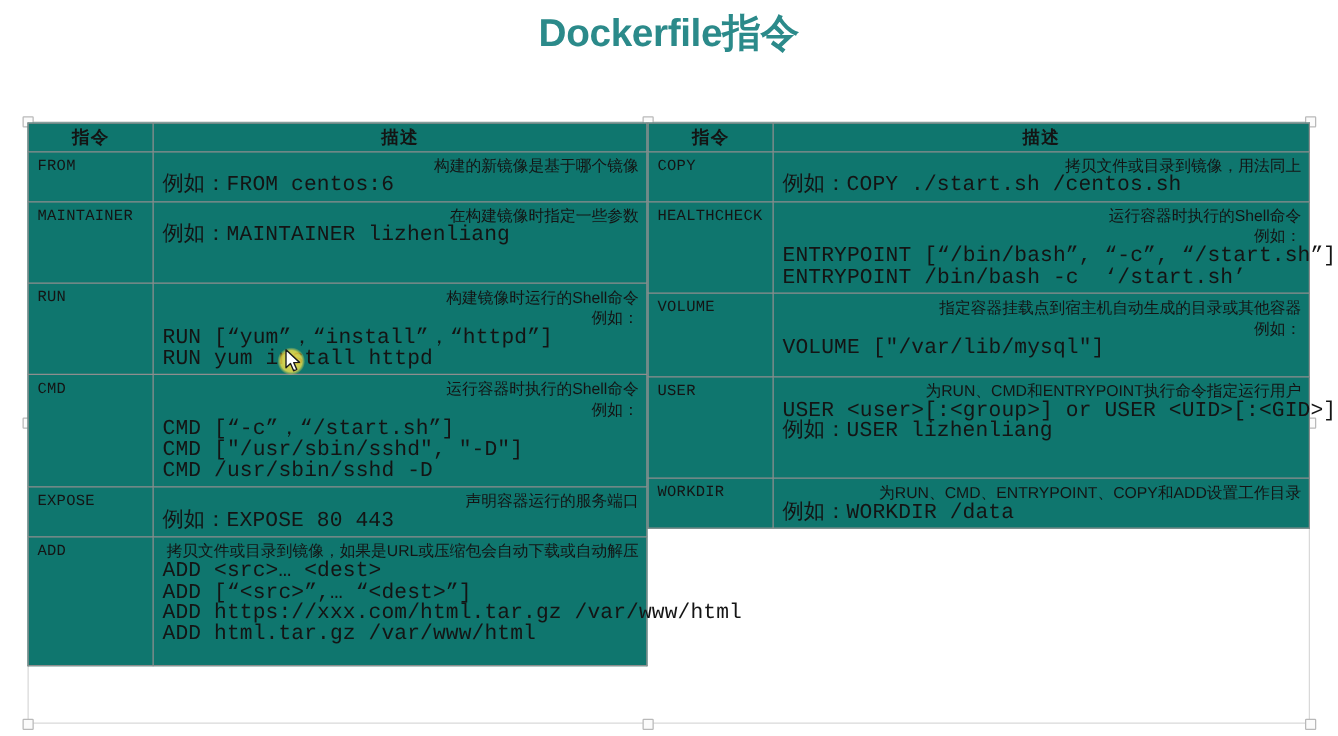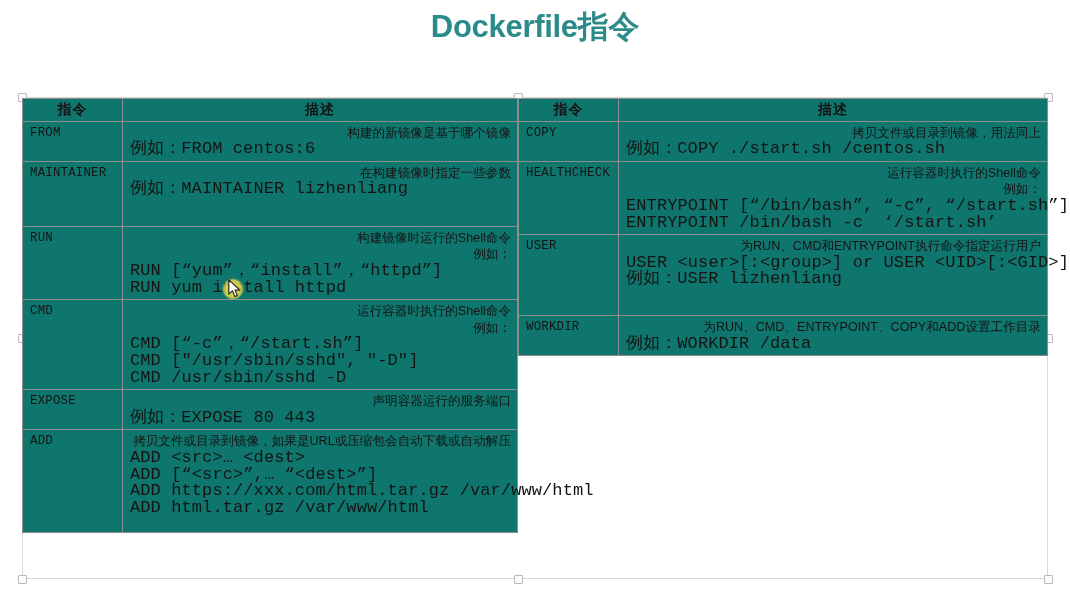--- a/index.html
+++ b/index.html
@@ -237,20 +237,28 @@
         </tr>
         <tr class="r-2">
           <td class="col-cmd cell-cmd">HEALTHCHECK</td>
           <td class="cell-desc">
             <span class="ln zh">运行容器时执行的Shell命令</span>
             <span class="ln zh">例如：</span>
             <span class="ln mono">ENTRYPOINT [“/bin/bash”, “-c”, “/start.sh”]</span>
             <span class="ln mono">ENTRYPOINT /bin/bash -c  ‘/start.sh’</span>
           </td>
         </tr>
+        <tr class="r-3">
+          <td class="col-cmd cell-cmd">VOLUME</td>
+          <td class="cell-desc">
+            <span class="ln zh">指定容器挂载点到宿主机自动生成的目录或其他容器</span>
+            <span class="ln zh">例如：</span>
+            <span class="ln mono">VOLUME ["/var/lib/mysql"]</span>
+          </td>
+        </tr>
         <tr class="r-4">
           <td class="col-cmd cell-cmd">USER</td>
           <td class="cell-desc">
             <span class="ln zh">为RUN、CMD和ENTRYPOINT执行命令指定运行用户</span>
             <span class="ln mono">USER &lt;user&gt;[:&lt;group&gt;] or USER &lt;UID&gt;[:&lt;GID&gt;]</span>
             <span class="ln mono">例如：USER lizhenliang</span>
           </td>
         </tr>
         <tr class="r-5">
           <td class="col-cmd cell-cmd">WORKDIR</td>

